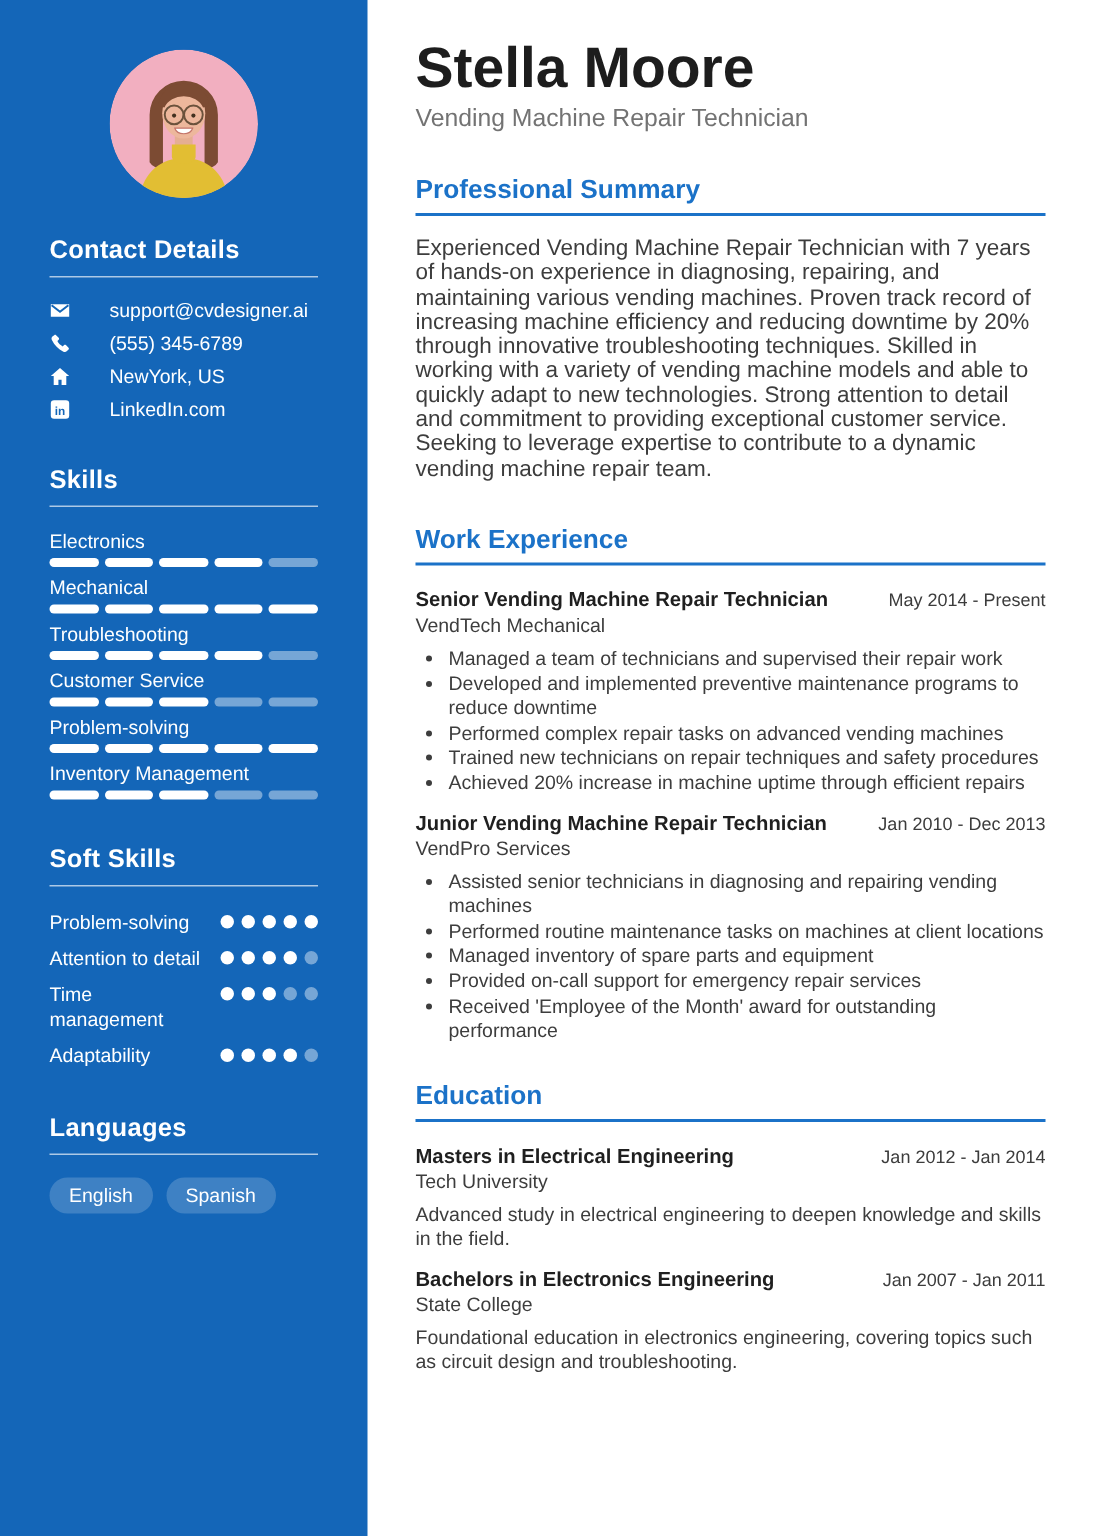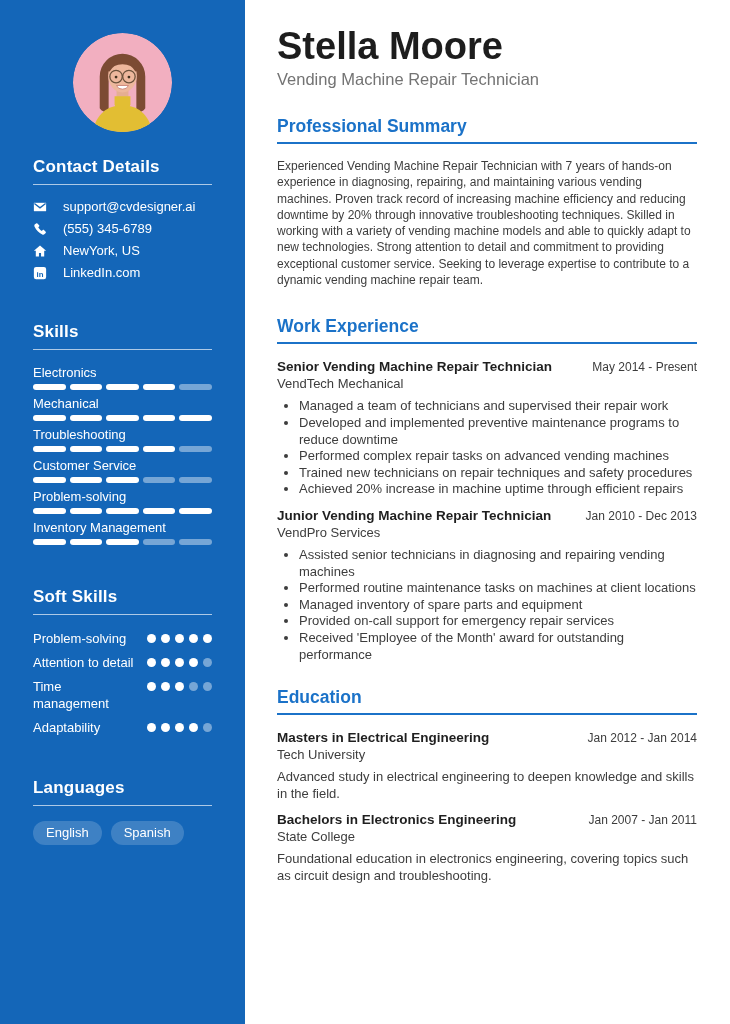--- a/index.html
+++ b/index.html
@@ -20,23 +20,23 @@
   }
   .photo-wrap { width:99px; height:99px; border-radius:50%; overflow:hidden; margin:0 auto; }
   .photo-wrap svg { display:block; width:100%; height:100%; }
 
   .side-heading {
     font-size:17px; font-weight:bold; letter-spacing:.2px;
     padding-bottom:7px; margin:0 0 15px 0;
     border-bottom:1.5px solid rgba(255,255,255,.65);
   }
   .side-section-contact { margin-top:25px; }
-  .side-section { margin-top:42px; }
-
-  .contact-item { display:flex; margin-bottom:8px; font-size:13px; line-height:14px; }
+  .side-section { margin-top:30px; }
+
+  .contact-item { display:flex; gap:10px; margin-bottom:8px; font-size:13px; line-height:14px; }
   .contact-icon { width:30px; height:14px; flex-shrink:0; display:flex; align-items:center; }
   .contact-icon svg { width:14px; height:14px; }
 
   .skill-row { margin-bottom:6px; }
   .skill-label { font-size:13px; line-height:15px; margin-bottom:4px; }
   .meter-bar { display:flex; gap:4px; }
   .meter-bar .seg { height:6px; flex:1; border-radius:3px; background:var(--meter-empty,rgba(255,255,255,.42)); }
   .meter-bar .seg.filled { background:#ffffff; }
 
   .soft-row { display:flex; justify-content:space-between; align-items:flex-start; margin-bottom:7px; }
@@ -52,21 +52,21 @@
   .main { flex:1; padding:30px 33px 0 32px; }
   .name { font-size:38px; line-height:33px; font-weight:bold; color:#1d1d1d; margin:0 0 7px 0; }
   .subtitle { font-size:16.5px; color:#737373; margin:0 0 27px 0; }
 
   .section-title {
     color:var(--accent,#1B72C8); font-size:17.5px; font-weight:bold;
     padding-bottom:5px; margin:0 0 14px 0;
     border-bottom:2px solid var(--accent,#1B72C8);
   }
   .section-summary { margin-bottom:28px; }
-  .summary-text { font-size:12px; line-height:16.3px; margin:0; }
+  .summary-text { font-size:15px; line-height:16.3px; margin:0; }
 
   .section-experience { margin-bottom:24px; }
   .entry-header { display:flex; justify-content:space-between; align-items:baseline; }
   .entry-title { font-size:13.5px; line-height:17px; font-weight:bold; color:#1f1f1f; }
   .entry-dates { font-size:12px; color:#3c3c3c; white-space:nowrap; padding-left:12px; }
   .entry-org { font-size:13px; color:#3d3d3d; margin:1px 0 7px 0; }
   ul.bullets { margin:0 0 9px 0; padding-left:22px; font-size:13px; line-height:16.6px; }
   ul.bullets li { margin-bottom:0; }
   .edu-desc { font-size:13px; line-height:16.6px; margin:0 0 9px 0; }
 </style>

